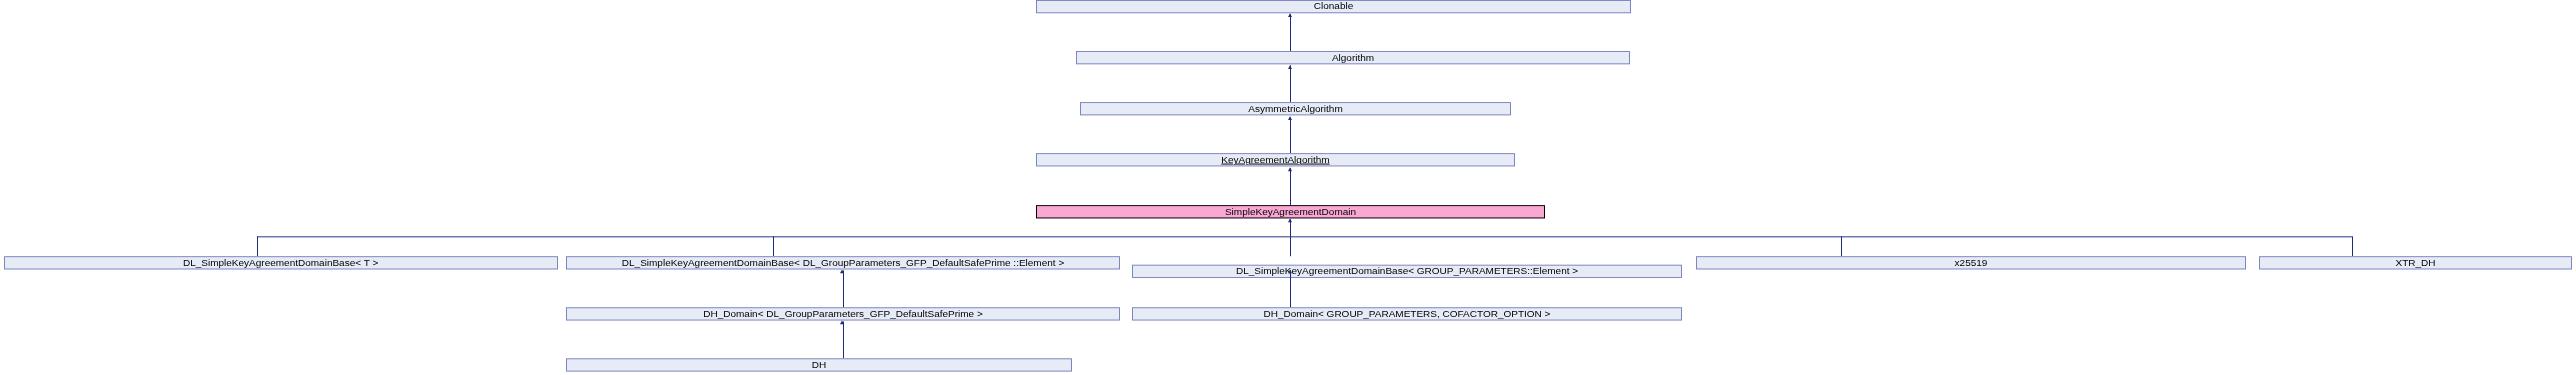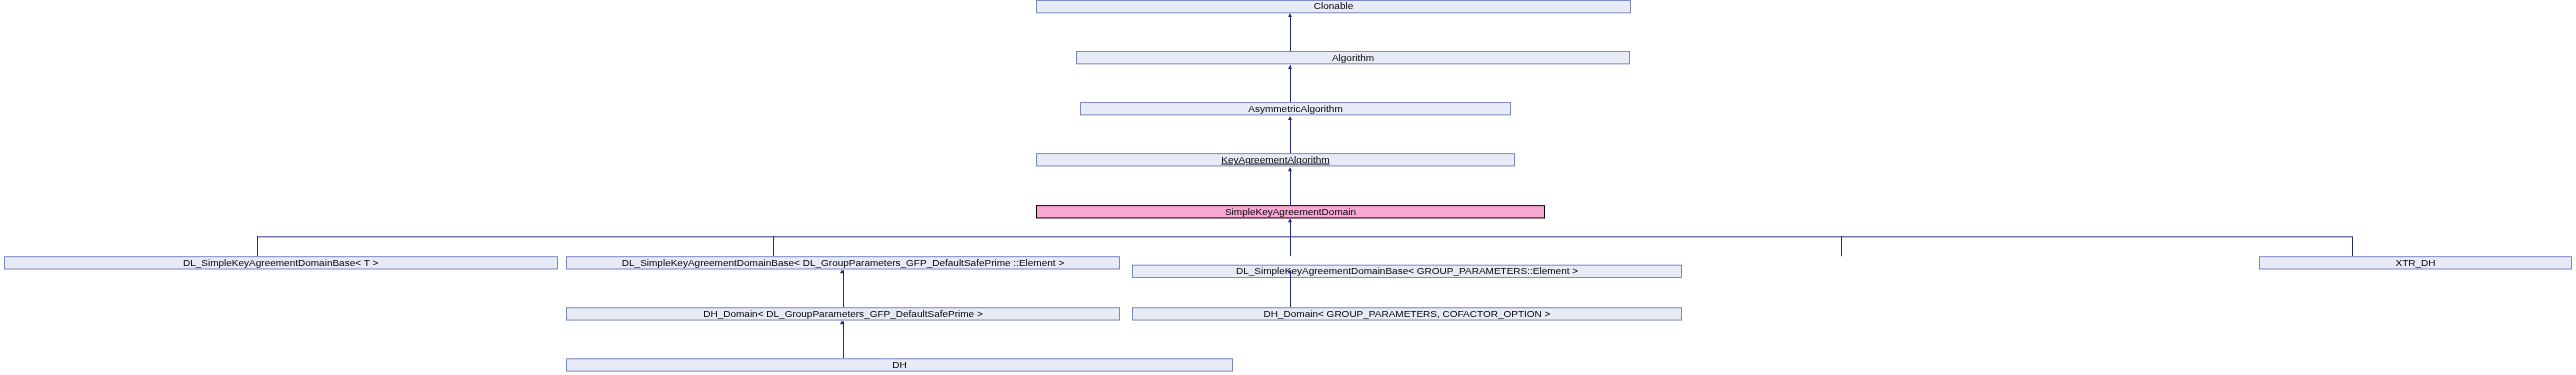--- a/index.html
+++ b/index.html
@@ -115,20 +115,23 @@
   </div>
 
   <div class="node" style="left:566px; top:271px; width:554px;">
     <span class="label">DL_SimpleKeyAgreementDomainBase&lt; DL_GroupParameters_GFP_DefaultSafePrime ::Element &gt;</span>
   </div>
 
   <div class="node" style="left:1132px; top:271px; width:550px;margin-top:9px;">
     <span class="label">DL_SimpleKeyAgreementDomainBase&lt; GROUP_PARAMETERS::Element &gt;</span>
   </div>
 
+  <div class="node" style="left:1696px; top:271px; width:550px;">
+    <span class="label">x25519</span>
+  </div>
 
   <div class="node" style="left:2259px; top:271px; width:313px;">
     <span class="label">XTR_DH</span>
   </div>
 
   <div class="vline" style="left:843px; top:286px; height:40px;"></div>
   <div class="arrow" style="left:840px; top:285px;"></div>
 
   <div class="vline" style="left:1290px; top:286px; height:40px;"></div>
   <div class="arrow" style="left:1288px; top:285px;"></div>
@@ -137,18 +140,18 @@
     <span class="label">DH_Domain&lt; GROUP_PARAMETERS, COFACTOR_OPTION &gt;</span>
   </div>
 
   <div class="node" style="left:566px; top:325px; width:554px;">
     <span class="label">DH_Domain&lt; DL_GroupParameters_GFP_DefaultSafePrime &gt;</span>
   </div>
 
   <div class="vline" style="left:843px; top:340px; height:40px;"></div>
   <div class="arrow" style="left:840px; top:339px;"></div>
 
-  <div class="node" style="left:566px; top:379px; width:667px;">
+  <div class="node" style="left:566px; top:379px; width:506px;">
     <span class="label">DH</span>
   </div>
 
 </div>
 
 
 </body></html>

